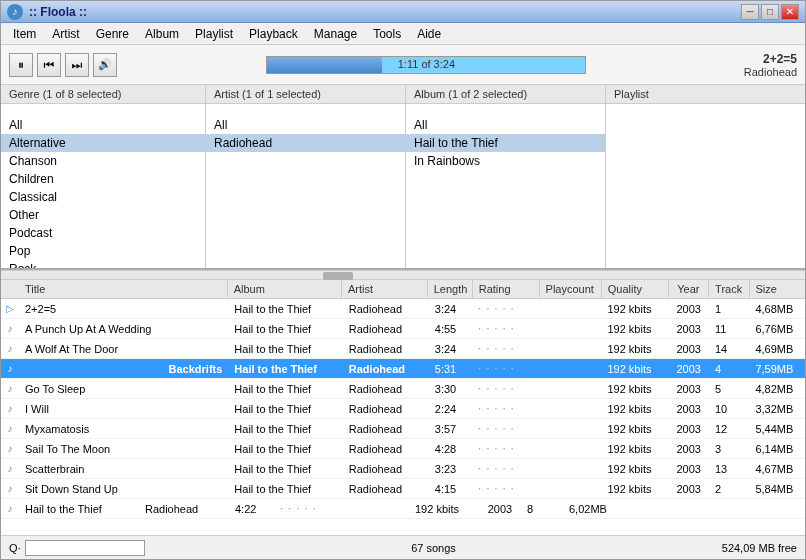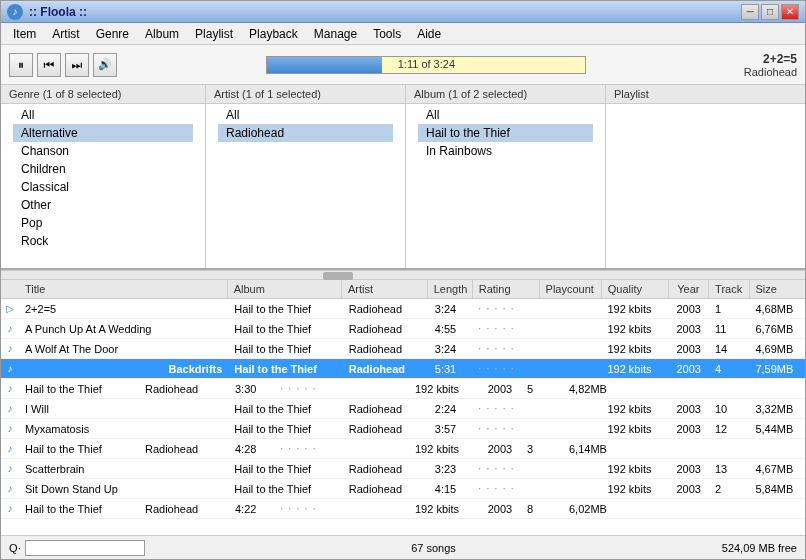--- a/index.html
+++ b/index.html
@@ -102,21 +102,21 @@
       flex: 1;
       display: flex;
       align-items: center;
       justify-content: center;
       flex-direction: column;
       gap: 2px;
     }
     .progress-bar-container {
       width: 320px;
       height: 18px;
-      background: #fef9c3;
+      background: #7dd3fc;
       border: 1px solid #999;
       position: relative;
       cursor: pointer;
     }
     .progress-bar-fill {
       height: 100%;
       background: linear-gradient(to bottom, #7ab0e8, #4488cc);
       width: 36%;
     }
     .progress-time {
@@ -152,21 +152,22 @@
       background: #e8e8e8;
       padding: 3px 8px;
       font-size: 11px;
       color: #333;
       border-bottom: 1px solid #ccc;
       font-weight: normal;
     }
     .panel-list {
       flex: 1;
       overflow-y: auto;
-      padding: 2px 12px;
+      padding: 2px 0;
+      margin-top: 10px;
     }
     .panel-item {
       padding: 2px 8px;
       cursor: pointer;
       font-size: 12px;
       white-space: nowrap;
     }
     .panel-item.selected { background: #b8d0e8; }
     .panel-item.all-item { font-weight: normal; }
     .genre-panel { width: 205px; }
@@ -313,20 +314,21 @@
 
     <div class="browser-panel genre-panel">
       <div class="panel-header">Genre (1 of 8 selected)</div>
       <div class="panel-list">
         <div class="panel-item all-item">All</div>
         <div class="panel-item selected">Alternative</div>
         <div class="panel-item">Chanson</div>
         <div class="panel-item">Children</div>
         <div class="panel-item">Classical</div>
         <div class="panel-item">Other</div>
+        <div class="panel-item">Podcast</div>
         <div class="panel-item">Pop</div>
         <div class="panel-item">Rock</div>
       </div>
     </div>
 
     <div class="browser-panel artist-panel">
       <div class="panel-header">Artist (1 of 1 selected)</div>
       <div class="panel-list">
         <div class="panel-item all-item">All</div>
         <div class="panel-item selected">Radiohead</div>
@@ -416,20 +418,21 @@
       <div class="track-cell col-length">5:31</div>
       <div class="track-cell col-rating dots-rating">· · · · ·</div>
       <div class="track-cell col-playcount"></div>
       <div class="track-cell col-quality">192 kbits</div>
       <div class="track-cell col-year">2003</div>
       <div class="track-cell col-track">4</div>
       <div class="track-cell col-size">7,59MB</div>
     </div>
         <div class="track-row">
       <div class="music-icon" style="color:#4488cc; width:18px; flex-shrink:0;">♪</div>
+      <div class="track-cell col-title" style="">Go To Sleep</div>
       <div class="track-cell col-album" style="">Hail to the Thief</div>
       <div class="track-cell col-artist" style="">Radiohead</div>
       <div class="track-cell col-length">3:30</div>
       <div class="track-cell col-rating dots-rating">· · · · ·</div>
       <div class="track-cell col-playcount"></div>
       <div class="track-cell col-quality">192 kbits</div>
       <div class="track-cell col-year">2003</div>
       <div class="track-cell col-track">5</div>
       <div class="track-cell col-size">4,82MB</div>
     </div>
@@ -454,20 +457,21 @@
       <div class="track-cell col-length">3:57</div>
       <div class="track-cell col-rating dots-rating">· · · · ·</div>
       <div class="track-cell col-playcount"></div>
       <div class="track-cell col-quality">192 kbits</div>
       <div class="track-cell col-year">2003</div>
       <div class="track-cell col-track">12</div>
       <div class="track-cell col-size">5,44MB</div>
     </div>
         <div class="track-row">
       <div class="music-icon" style="color:#4488cc; width:18px; flex-shrink:0;">♪</div>
+      <div class="track-cell col-title" style="">Sail To The Moon</div>
       <div class="track-cell col-album" style="">Hail to the Thief</div>
       <div class="track-cell col-artist" style="">Radiohead</div>
       <div class="track-cell col-length">4:28</div>
       <div class="track-cell col-rating dots-rating">· · · · ·</div>
       <div class="track-cell col-playcount"></div>
       <div class="track-cell col-quality">192 kbits</div>
       <div class="track-cell col-year">2003</div>
       <div class="track-cell col-track">3</div>
       <div class="track-cell col-size">6,14MB</div>
     </div>

